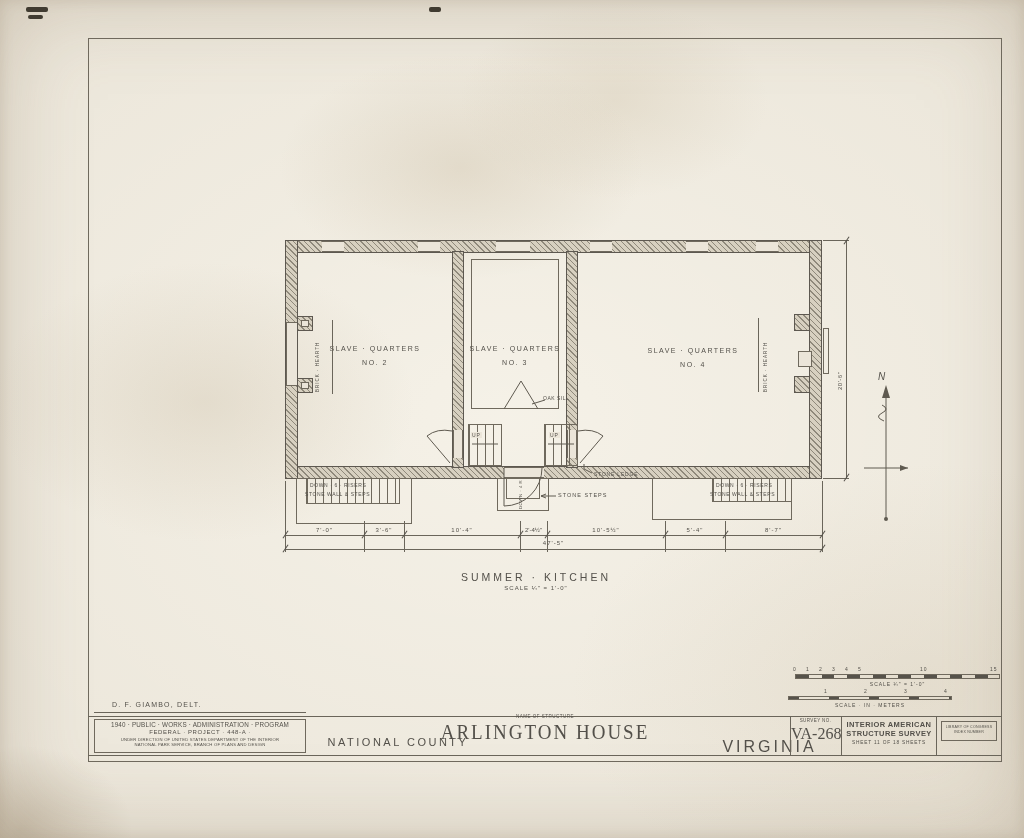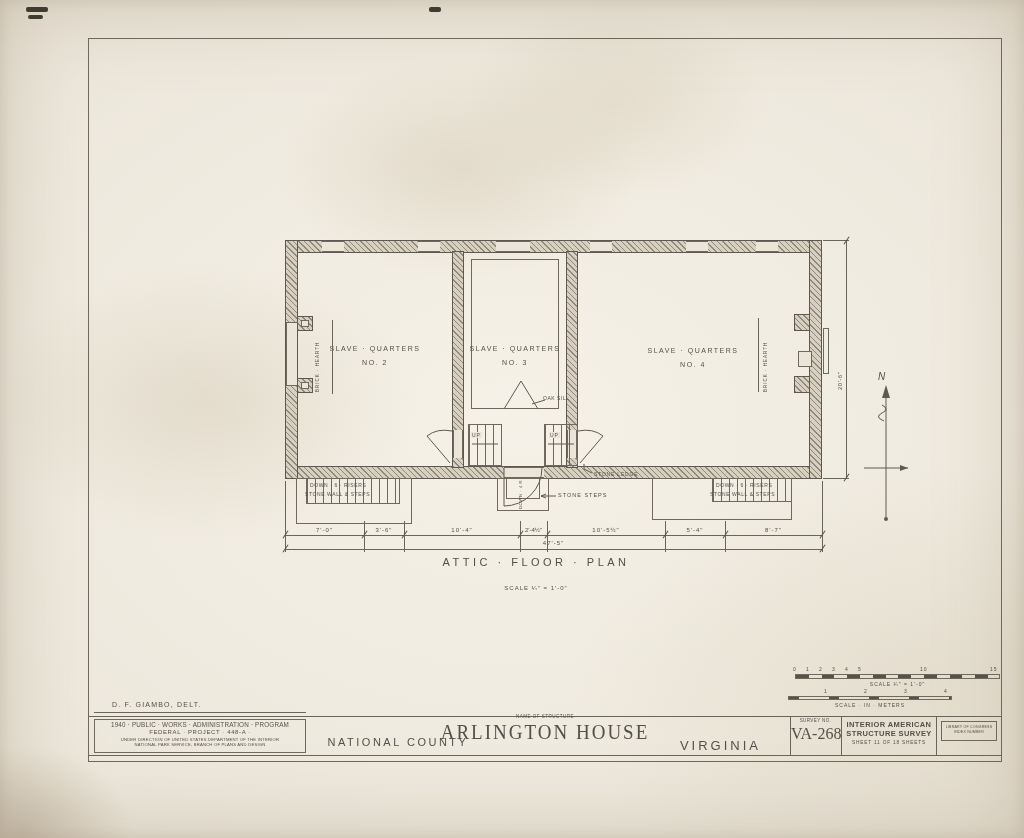--- a/index.html
+++ b/index.html
@@ -135,21 +135,21 @@
   <div class="t c" style="left:725px;top:527px;width:97px;font-size:6px;">8'-7"</div>
   <div class="t c" style="left:285px;top:540px;width:537px;font-size:6px;">47'-5"</div>
 
   <div class="ln" style="left:823px;top:240px;width:26px;height:1px;"></div>
   <div class="ln" style="left:823px;top:478px;width:26px;height:1px;"></div>
   <div class="ln" style="left:846px;top:240px;width:1px;height:239px;"></div>
   <div class="tick" style="left:842px;top:240px;"></div>
   <div class="tick" style="left:842px;top:477px;"></div>
   <div class="vtext" style="left:837px;top:330px;height:60px;font-size:6px;letter-spacing:0.5px;">20'-6"</div>
 
-  <div class="t c" style="left:336px;top:556px;width:400px;font-size:11px;letter-spacing:3.5px;">ATTIC · FLOOR · PLAN</div>
+  <div class="t c" style="left:336px;top:571px;width:400px;font-size:10.5px;letter-spacing:3px;">SUMMER · KITCHEN</div>
   <div class="t c" style="left:336px;top:585px;width:400px;font-size:6px;letter-spacing:1px;">SCALE ¼" = 1'-0"</div>
 
   <div class="t" style="left:878px;top:371px;font-size:10px;font-style:italic;">N</div>
 
   <div class="t" style="left:793px;top:666px;font-size:5px;">0</div>
   <div class="t" style="left:806px;top:666px;font-size:5px;">1</div>
   <div class="t" style="left:819px;top:666px;font-size:5px;">2</div>
   <div class="t" style="left:832px;top:666px;font-size:5px;">3</div>
   <div class="t" style="left:845px;top:666px;font-size:5px;">4</div>
   <div class="t" style="left:858px;top:666px;font-size:5px;">5</div>
@@ -172,21 +172,21 @@
 
   <div class="thin" style="left:94px;top:719px;width:212px;height:34px;border-width:1.5px;"></div>
   <div class="t c" style="left:96px;top:721px;width:208px;font-size:6.3px;letter-spacing:0.2px;">1940 · PUBLIC · WORKS · ADMINISTRATION · PROGRAM</div>
   <div class="t c" style="left:96px;top:729px;width:208px;font-size:6px;letter-spacing:0.6px;">FEDERAL · PROJECT · 448-A ·</div>
   <div class="t c" style="left:96px;top:737px;width:208px;font-size:4.2px;letter-spacing:0.2px;">UNDER DIRECTION OF UNITED STATES DEPARTMENT OF THE INTERIOR</div>
   <div class="t c" style="left:96px;top:742px;width:208px;font-size:4.2px;letter-spacing:0.2px;">NATIONAL PARK SERVICE, BRANCH OF PLANS AND DESIGN</div>
 
   <div class="t c" style="left:318px;top:736px;width:160px;font-size:11px;letter-spacing:2.5px;">NATIONAL COUNTY</div>
   <div class="t c" style="left:480px;top:714px;width:130px;font-size:4.5px;letter-spacing:0.5px;">NAME OF STRUCTURE</div>
   <div class="t c" style="left:430px;top:721px;width:230px;font-size:19px;letter-spacing:2px;font-family:'Liberation Serif',serif;transform:scaleY(1.08);transform-origin:top;">ARLINGTON HOUSE</div>
-  <div class="t c" style="left:673px;top:738px;width:95px;font-size:13px;letter-spacing:3px;">VIRGINIA</div>
+  <div class="t c" style="left:722px;top:738px;width:95px;font-size:16px;letter-spacing:3px;">VIRGINIA</div>
 
   <div class="ln" style="left:790px;top:716px;width:1px;height:39px;"></div>
   <div class="ln" style="left:841px;top:716px;width:1px;height:39px;"></div>
   <div class="ln" style="left:936px;top:716px;width:1px;height:39px;"></div>
 
   <div class="t c" style="left:791px;top:718px;width:49px;font-size:4.5px;letter-spacing:0.4px;">SURVEY NO.</div>
   <div class="t c" style="left:791px;top:725px;width:49px;font-size:16px;letter-spacing:0;font-family:'Liberation Serif',serif;">VA-268</div>
 
   <div class="t c" style="left:843px;top:720px;width:92px;font-size:7.5px;font-weight:bold;letter-spacing:0.4px;">INTERIOR AMERICAN</div>
   <div class="t c" style="left:843px;top:729px;width:92px;font-size:7.5px;font-weight:bold;letter-spacing:0.4px;">STRUCTURE SURVEY</div>

